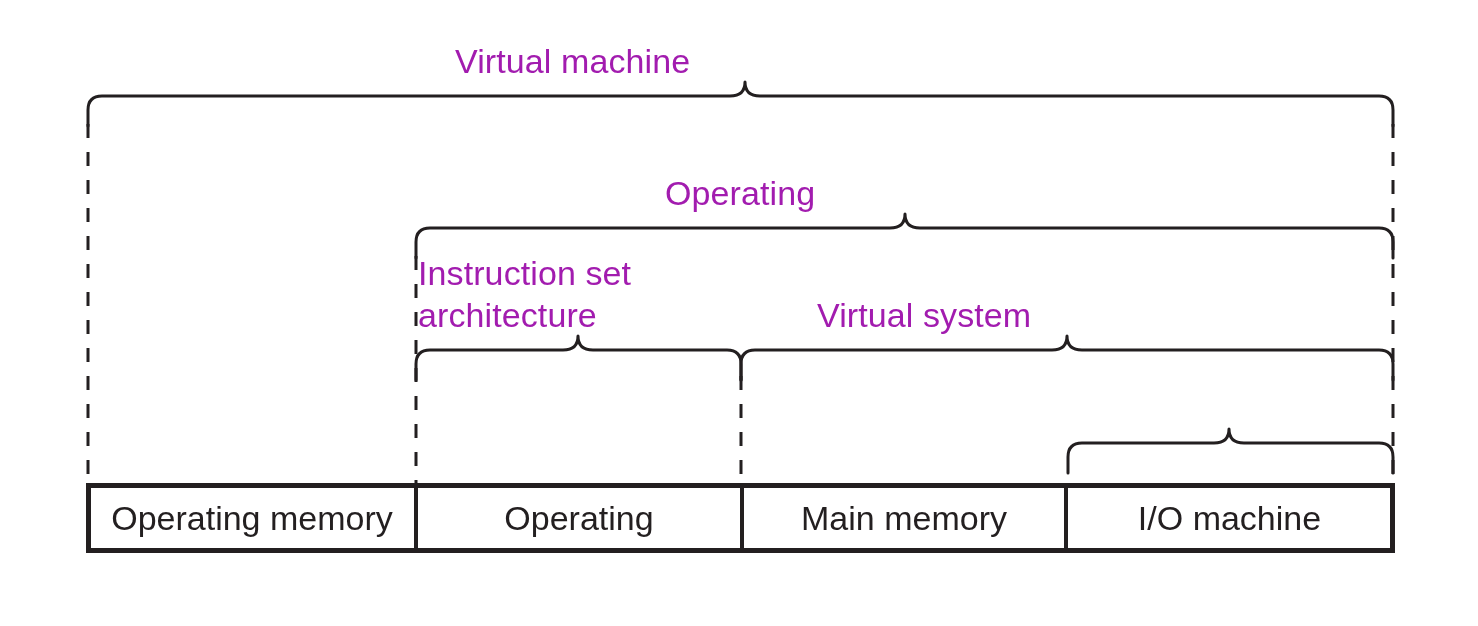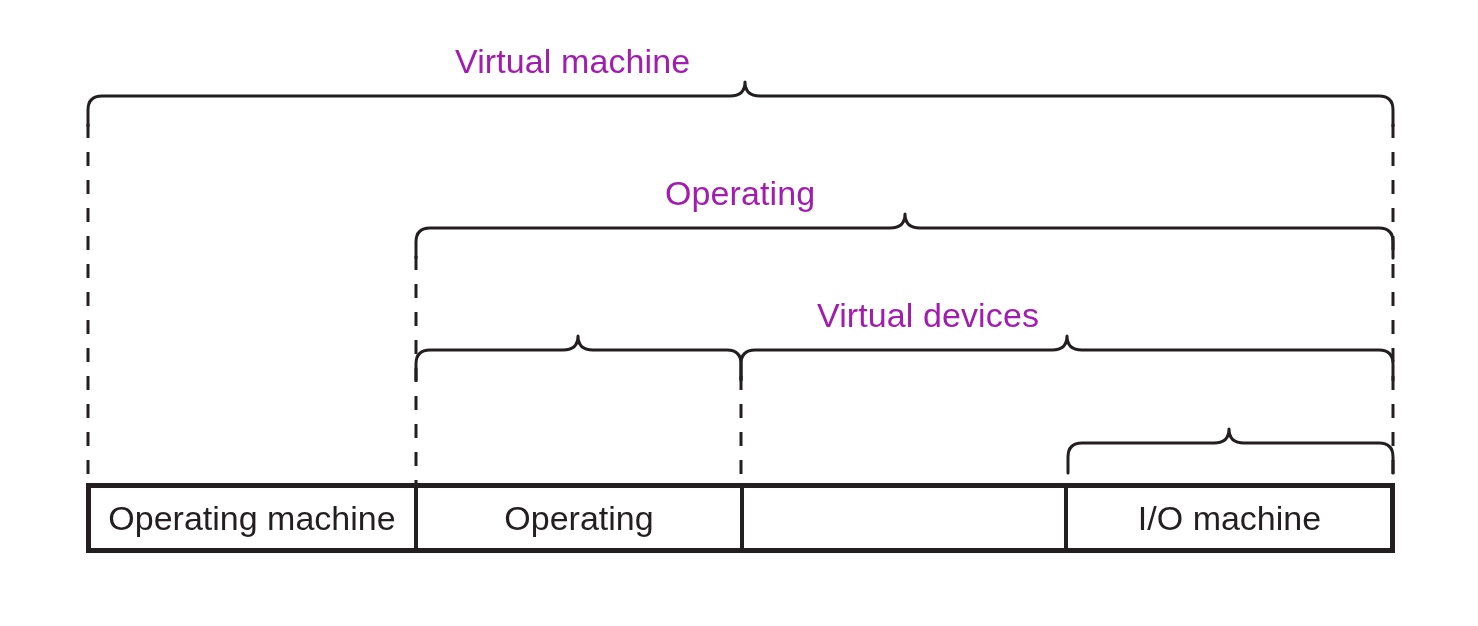--- a/index.html
+++ b/index.html
@@ -116,24 +116,27 @@
     <rect class="box-rect" x="88.5" y="485.5" width="1304" height="65"></rect>
     <line class="box-divider" x1="416" y1="485" x2="416" y2="551"></line>
     <line class="box-divider" x1="742" y1="485" x2="742" y2="551"></line>
     <line class="box-divider" x1="1066" y1="485" x2="1066" y2="551"></line>
   </svg>
 
   <div class="brace-label" style="left:455px; top:40px; width:580px;">Virtual machine</div>
 
   <div class="brace-label" style="left:665px; top:172px; width:480px;">Operating</div>
 
+  <div class="brace-label" style="left:418px; top:252px; width:320px;">Instruction set
+architecture</div>
 
-  <div class="brace-label" style="left:817px; top:294px; width:500px;">Virtual devices</div>
+  <div class="brace-label" style="left:817px; top:294px; width:500px;">Virtual system</div>
 
 
-  <div class="box-label" style="left:88px; top:485px; width:328px; height:66px;">Operating machine</div>
+  <div class="box-label" style="left:88px; top:485px; width:328px; height:66px;">Operating memory</div>
 
   <div class="box-label" style="left:416px; top:485px; width:326px; height:66px;">Operating</div>
 
+  <div class="box-label" style="left:742px; top:485px; width:324px; height:66px;">Main memory</div>
 
   <div class="box-label" style="left:1066px; top:485px; width:327px; height:66px;">I/O machine</div>
 
 </div>
 
 </body></html>

